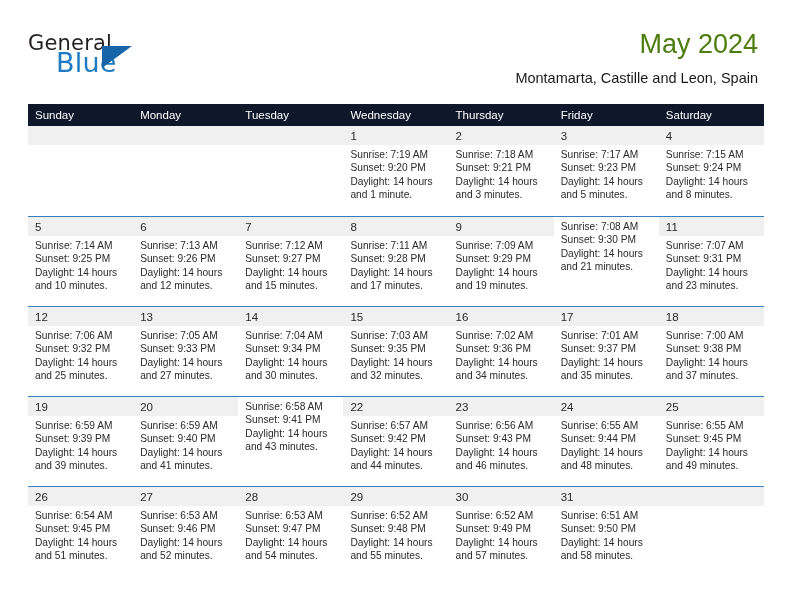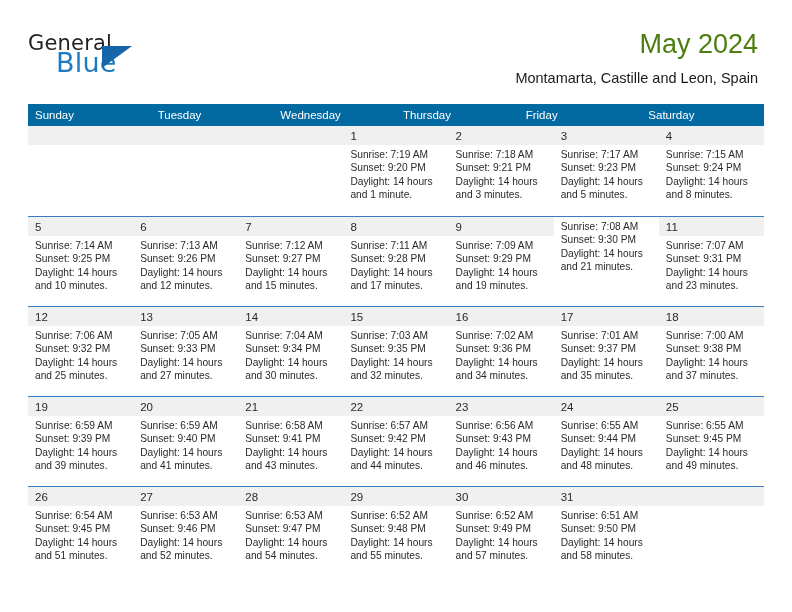--- a/index.html
+++ b/index.html
@@ -86,21 +86,21 @@
 
   
   .calendar {
     position: absolute;
     left: 28px;
     top: 104px;
     width: 736px;
   }
   .weekday-row {
     display: flex;
-    background: #0369a1;
+    background: #0f172a;
     height: 22px;
   }
   .weekday {
     flex: 1 1 0;
     color: #ffffff;
     font-size: 11.5px;
     line-height: 22px;
     padding-left: 7px;
     box-sizing: border-box;
     white-space: nowrap;
@@ -161,20 +161,21 @@
     <div class="title-block">
       <div class="cal-title">May 2024</div>
       <div class="cal-subtitle">Montamarta, Castille and Leon, Spain</div>
     </div>
 
   </div>
 
   <div class="calendar">
     <div class="weekday-row" id="weekday-row">
         <div class="weekday">Sunday</div>
+        <div class="weekday">Monday</div>
         <div class="weekday">Tuesday</div>
         <div class="weekday">Wednesday</div>
         <div class="weekday">Thursday</div>
         <div class="weekday">Friday</div>
         <div class="weekday">Saturday</div>
       </div>
     <div id="weeks-container">
         <div class="week-row first">
           <div class="day-cell empty">
             <div class="day-num-band"><span class="day-num"></span></div>
@@ -382,21 +383,20 @@
           <div class="day-cell">
             <div class="day-num-band"><span class="day-num">20</span></div>
             <div class="day-info">
               <div>Sunrise: 6:59 AM</div>
               <div>Sunset: 9:40 PM</div>
               <div>Daylight: 14 hours</div>
               <div>and 41 minutes.</div>
             </div>
           </div>
           <div class="day-cell">
-            <div class="day-num-band"><span class="day-num">21</span></div>
             <div class="day-info">
               <div>Sunrise: 6:58 AM</div>
               <div>Sunset: 9:41 PM</div>
               <div>Daylight: 14 hours</div>
               <div>and 43 minutes.</div>
             </div>
           </div>
           <div class="day-cell">
             <div class="day-num-band"><span class="day-num">22</span></div>
             <div class="day-info">

